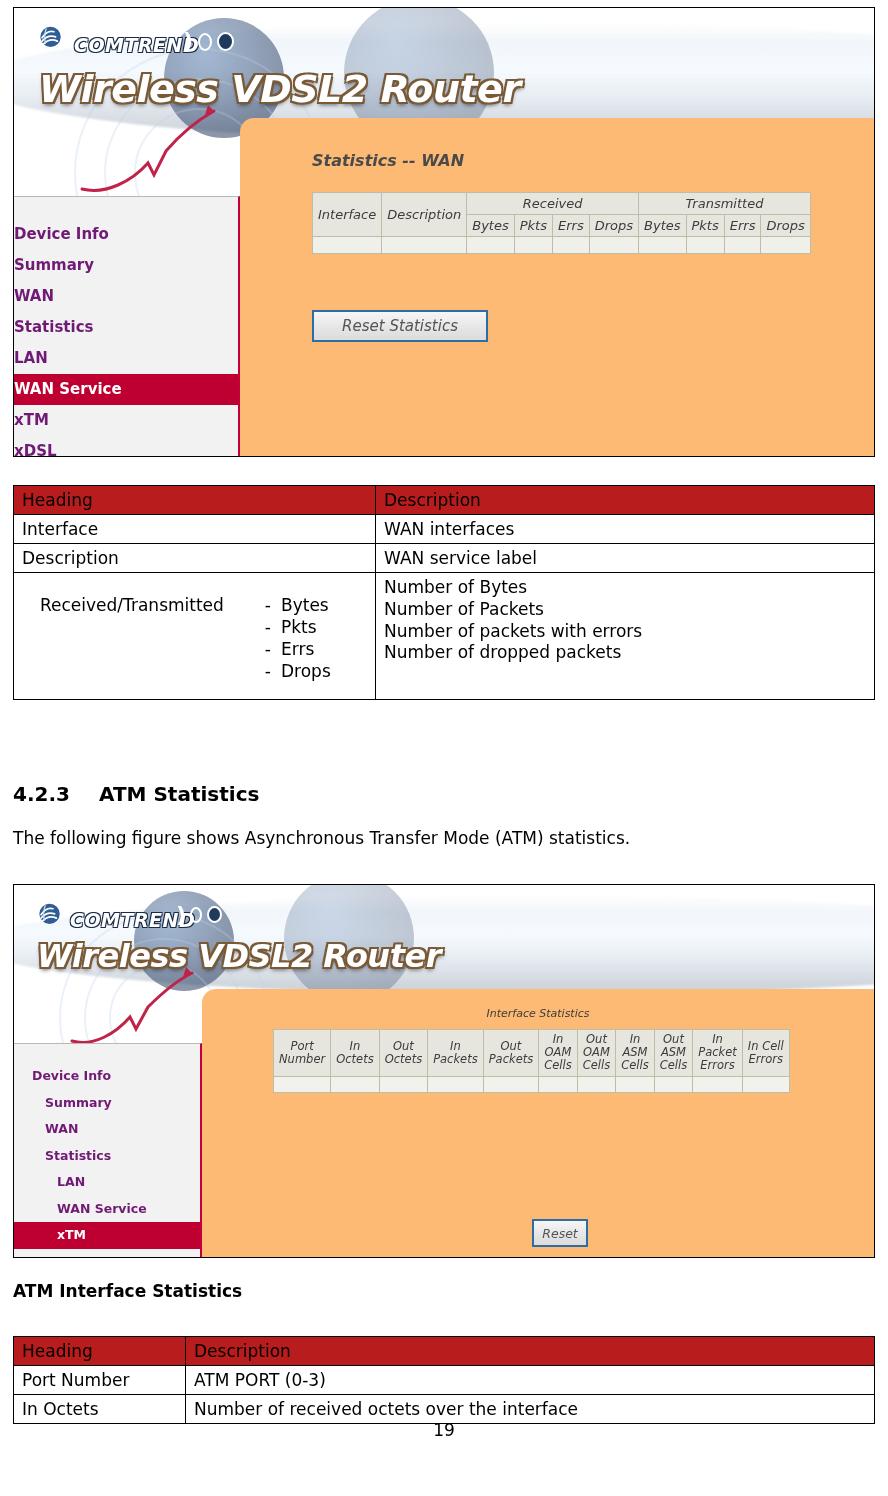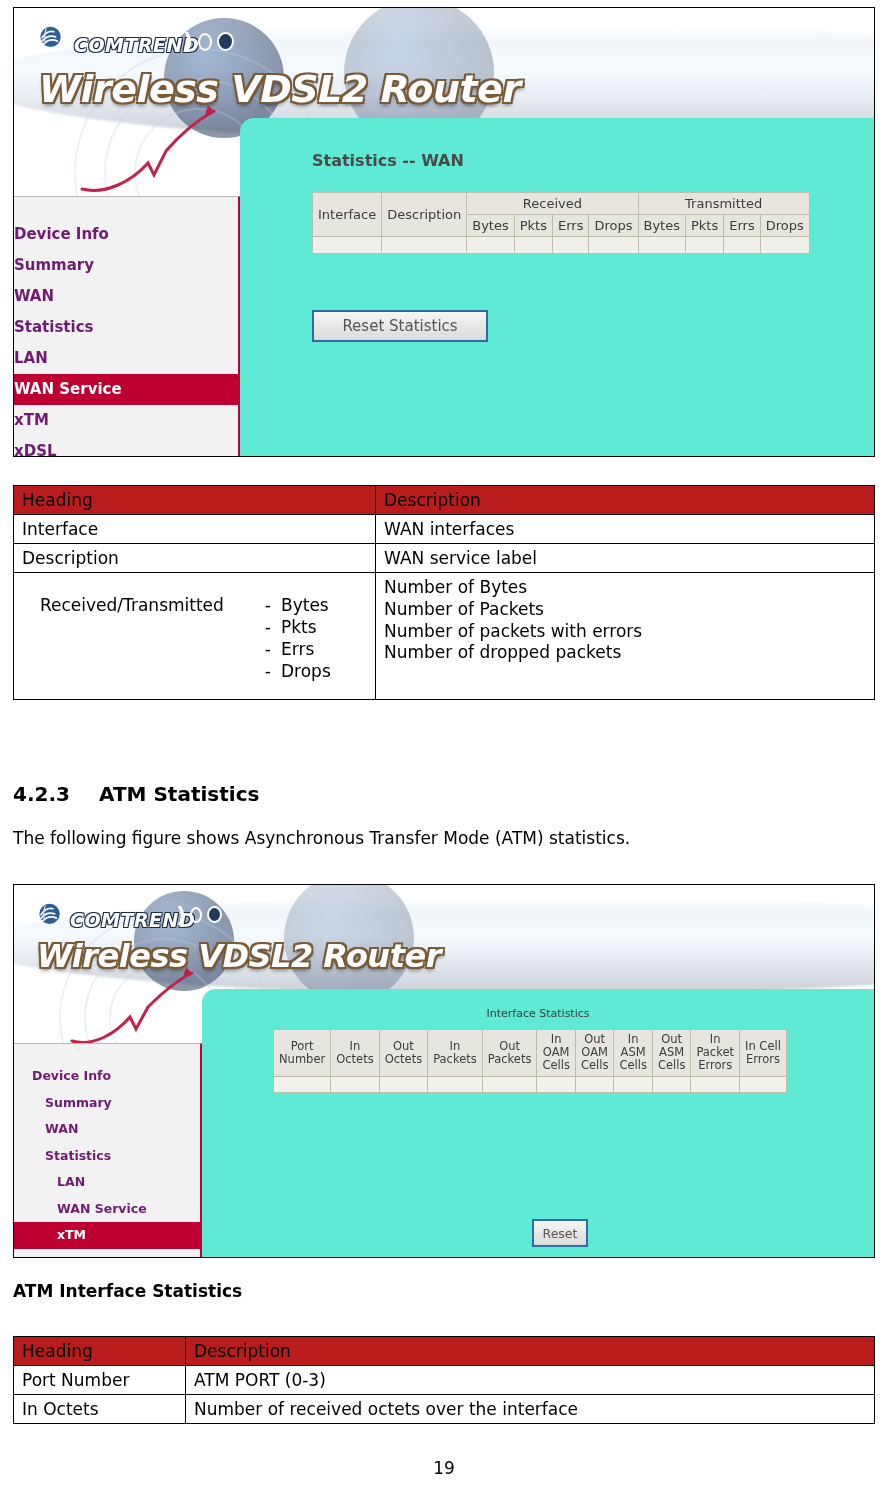--- a/index.html
+++ b/index.html
@@ -161,22 +161,23 @@
   .nav-item.active {
     background: #bd0031;
     color: #ffffff;
   }
   #shot-wan .nav-spacer { height: 22px; }
   #shot-atm .nav-spacer { height: 19px; }
 
   
   .content-panel {
     position: absolute;
-    background: #5eead4;
+    background: #fdba74;
     border-top-left-radius: 14px;
+    font-style: italic;
   }
   #shot-wan .content-panel { left: 226px; top: 110px; right: 0; bottom: 0; }
   #shot-atm .content-panel { left: 188px; top: 104px; right: 0; bottom: 0; }
 
   .panel-title {
     position: absolute;
     font-family: "DejaVu Sans", "Liberation Sans", sans-serif;
     color: #4a4a4a;
     white-space: nowrap;
   }
@@ -343,21 +344,21 @@
     font-size: 17px;
     font-weight: bold;
     color: #000;
     white-space: nowrap;
     font-family: "DejaVu Sans", "Liberation Sans", sans-serif;
   }
 
   .page-num {
     position: absolute;
     left: 0; right: 0;
-    top: 1458px;
+    top: 1420px;
     text-align: center;
     font-size: 17px;
     color: #000;
     font-family: "DejaVu Sans", "Liberation Sans", sans-serif;
   }
 </style>
 </head>
 <body>
 
 <div class="router-shot" id="shot-wan">

